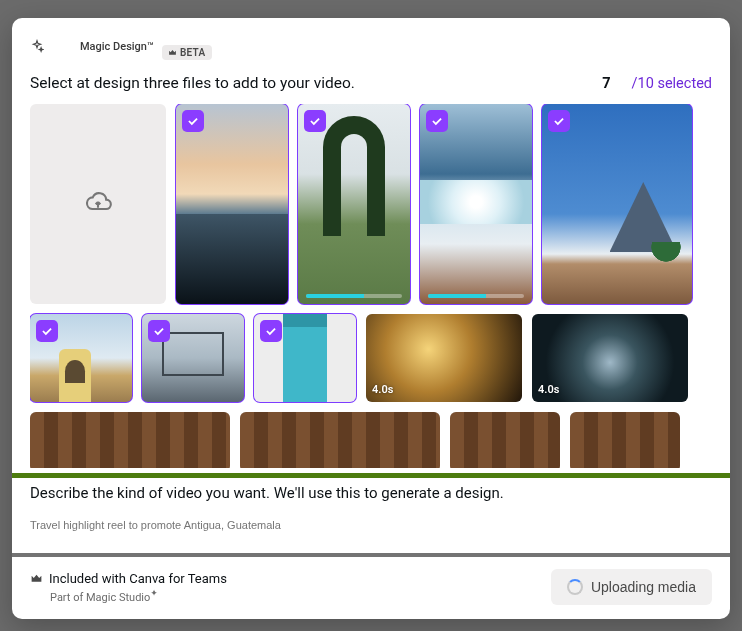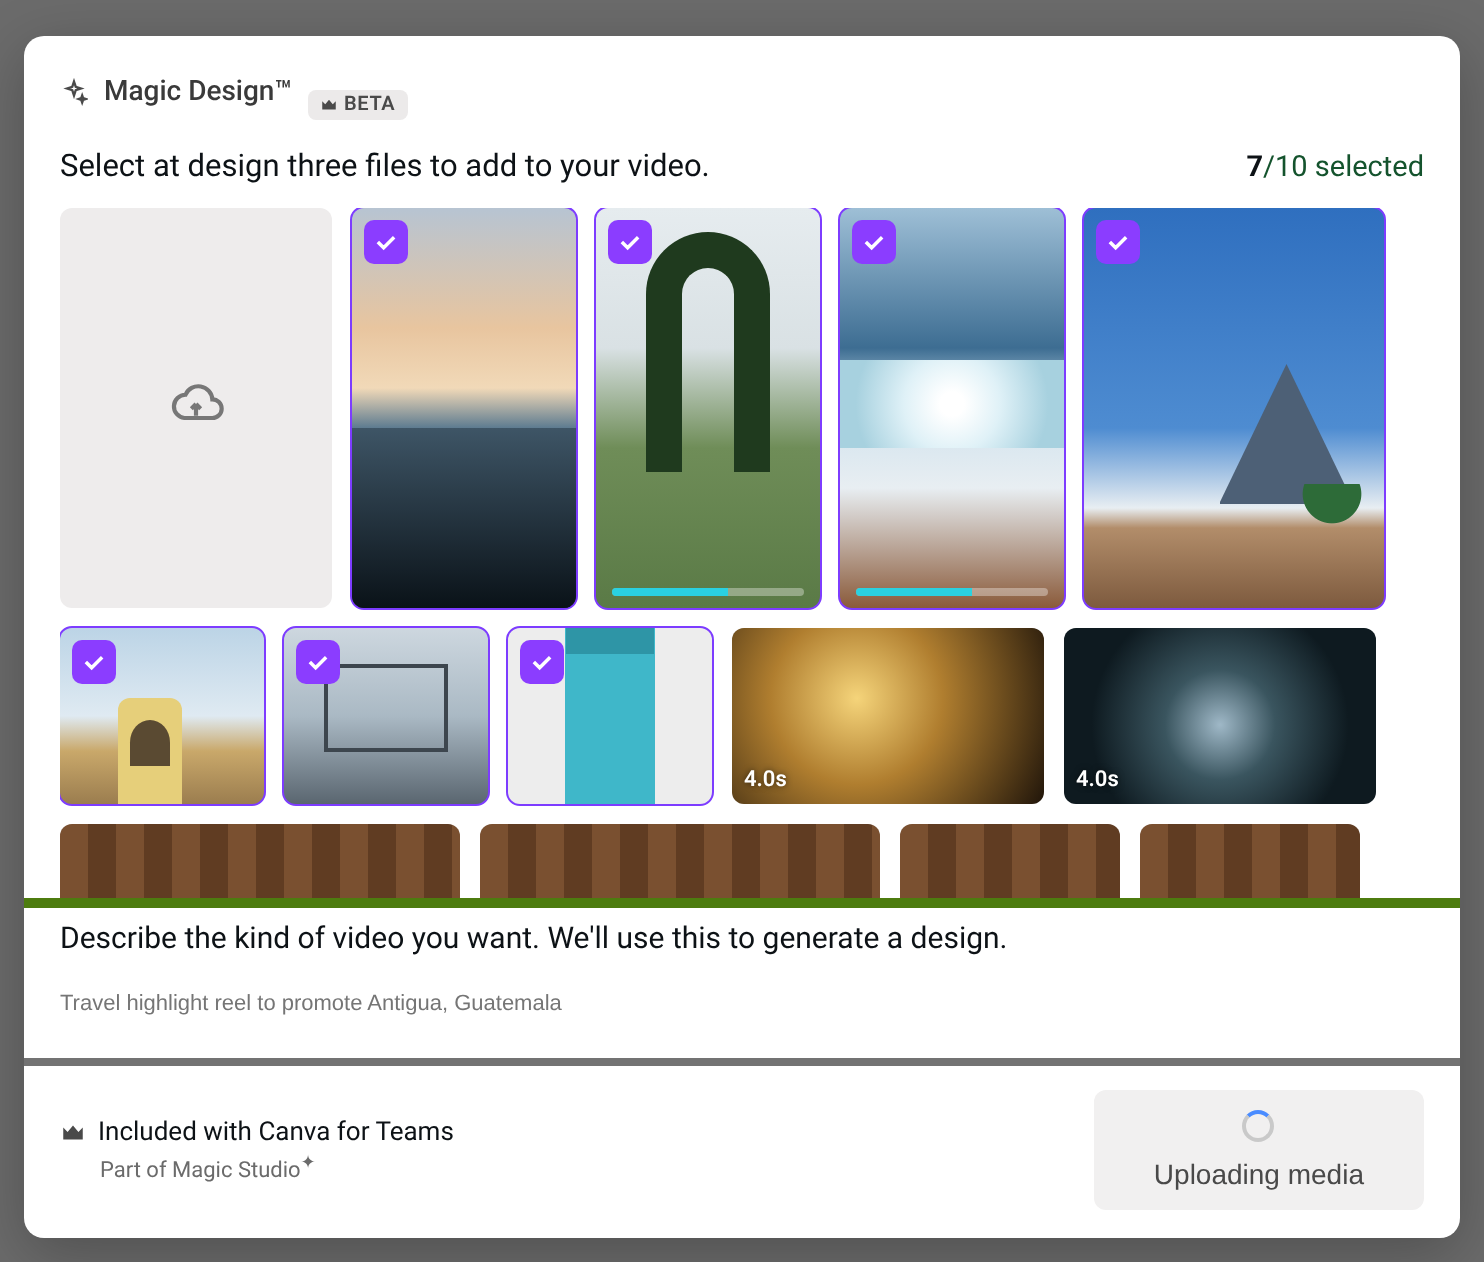--- a/index.html
+++ b/index.html
@@ -21,41 +21,41 @@
     flex-direction: column;
     overflow: hidden;
   }
   .header {
     padding: 14px 18px 6px 18px;
     display: flex;
     align-items: center;
     gap: 8px;
   }
   .brand-icon { width: 14px; height: 14px; color: #4a4a4a; }
-  .brand-title { font-size: 14px; color: #3a3a3a; font-weight: 500; }
+  .brand-title { font-size: 11px; color: #3a3a3a; font-weight: 500; margin-left: 28px; }
   .beta-badge {
     background: #eceaea;
     color: #4a4a4a;
     font-size: 10px;
     padding: 2px 6px;
     border-radius: 4px;
     display: inline-flex; align-items: center; gap: 3px;
     font-weight: 600;
     letter-spacing: 0.3px;
     margin-top: 13px;
   }
   .crown { width: 9px; height: 9px; }
 
   .instruction-row {
     display: flex; justify-content: space-between; align-items: center;
     padding: 8px 18px 12px 18px;
   }
   .instruction { font-size: 15.5px; color: #0d1216; }
   .sel-count { font-size: 14.5px; color: #0d1216; }
-  .sel-count .muted { color: #14532d; }
+  .sel-count .muted { color: #6d28d9; margin-left: 21px; }
 
   .gallery-wrap {
     position: relative;
     flex: 1 1 auto;
     overflow: hidden;
     padding: 0 6px 0 18px;
   }
   .gallery {
     height: 364px;
     overflow-y: scroll;
@@ -138,26 +138,25 @@
     display: flex; align-items: center; justify-content: space-between;
   }
   .footer-left { display:flex; flex-direction: column; gap:2px;}
   .inc-line { display:flex; align-items:center; gap:6px; font-size:13px; color:#0d1216; }
   .part-line { font-size: 11px; color:#6b6b6b;margin-left:20px; }
   .part-line sup { font-size: 9px; }
   .upload-btn {
     background: #f1f0f0;
     border: none;
     border-radius: 6px;
-    padding: 10px 30px;
+    padding: 10px 16px;
     font-size: 14px;
     color: #494949;
     display: inline-flex; align-items: center; gap: 8px;
     cursor: default;
-    flex-direction: column;
   }
   .spinner {
     width: 16px; height: 16px; border-radius: 50%;
     border: 2px solid #c9c9c9;
     border-top-color: #4a8cff;
     animation: spin 1s linear infinite;
   }
   @keyframes spin { to { transform: rotate(360deg);} }
 </style>
 </head>

